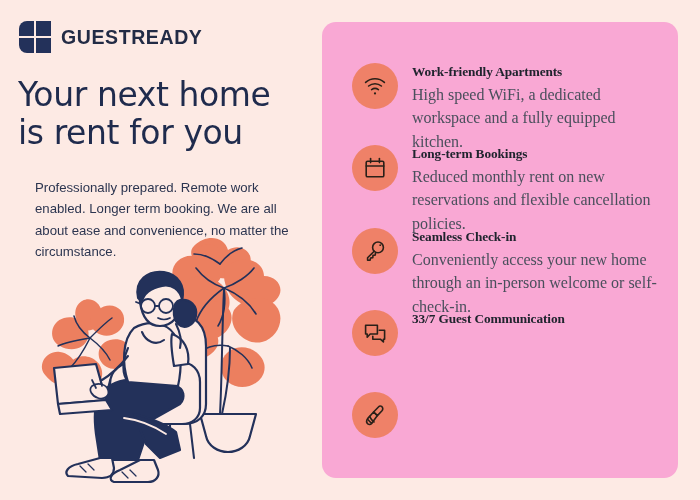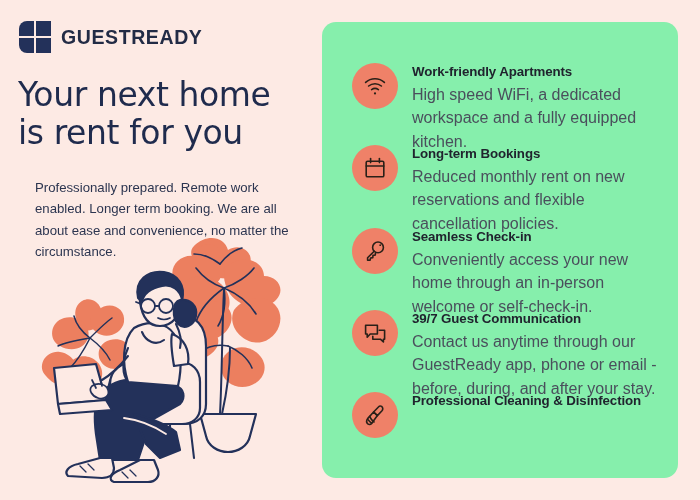--- a/index.html
+++ b/index.html
@@ -72,22 +72,23 @@
     position: absolute;
     left: 24px; top: 228px;
     width: 280px; height: 262px;
   }
 
   
   #features-panel {
     position: absolute;
     left: 322px; top: 22px;
     width: 356px; height: 456px;
-    background: #86efac;
+    background: #f9a8d4;
     border-radius: 14px;
+    font-family: Liberation Serif, serif;
   }
   .feature-row {
     position: absolute;
     left: 30px;
     width: 312px;
     display: flex;
     align-items: flex-start;
     gap: 14px;
   }
   .feature-icon-circle {
@@ -306,33 +307,31 @@
     </div>
 
     <div class="feature-row" style="top:287px">
       <div class="feature-icon-circle">
         <svg width="24" height="24" viewBox="0 0 24 24" fill="none" stroke="#2a2018" stroke-width="1.6" stroke-linecap="round" stroke-linejoin="round">
           <path d="M2.6 4.2 H14.4 V13 H7.2 L4.2 16.2 V13 H2.6 Z"></path>
           <path d="M9.8 15.2 V18.2 H17.4 L20.4 21 V18.2 H21.6 V9.2 H16.2"></path>
         </svg>
       </div>
       <div class="feature-text">
-        <p class="feature-title">39/7 Guest Communication</p>
-        <p class="feature-desc">Contact us anytime through our GuestReady app, phone or email - before, during, and after your stay.</p>
+        <p class="feature-title">33/7 Guest Communication</p>
       </div>
     </div>
 
     <div class="feature-row" style="top:369px">
       <div class="feature-icon-circle">
         <svg width="24" height="24" viewBox="0 0 24 24" fill="none" stroke="#2a2018" stroke-width="1.6" stroke-linecap="round" stroke-linejoin="round">
           <path d="M18.6 3.4 C20 4.6 20.2 6.4 19 7.8 L14.4 12.6 L10.6 9 L15.2 4.2 C16.4 2.9 17.3 2.5 18.6 3.4 Z"></path>
           <path d="M10.6 9 L14.4 12.6 L8.6 20.4 C7.4 22 5.2 21.6 4.2 20.2 C3.2 18.8 3.6 17 4.6 15.6 Z"></path>
           <path d="M6.6 13.4 C7.6 15.6 9 17.6 11 19"></path>
           <path d="M5 16.6 C6 18 7.2 19.2 8.6 20.2"></path>
         </svg>
       </div>
       <div class="feature-text">
-        <p class="feature-title">Professional Cleaning &amp; Disinfection</p>
       </div>
     </div>
 
   </div>
 </div>
 
 </body></html>

